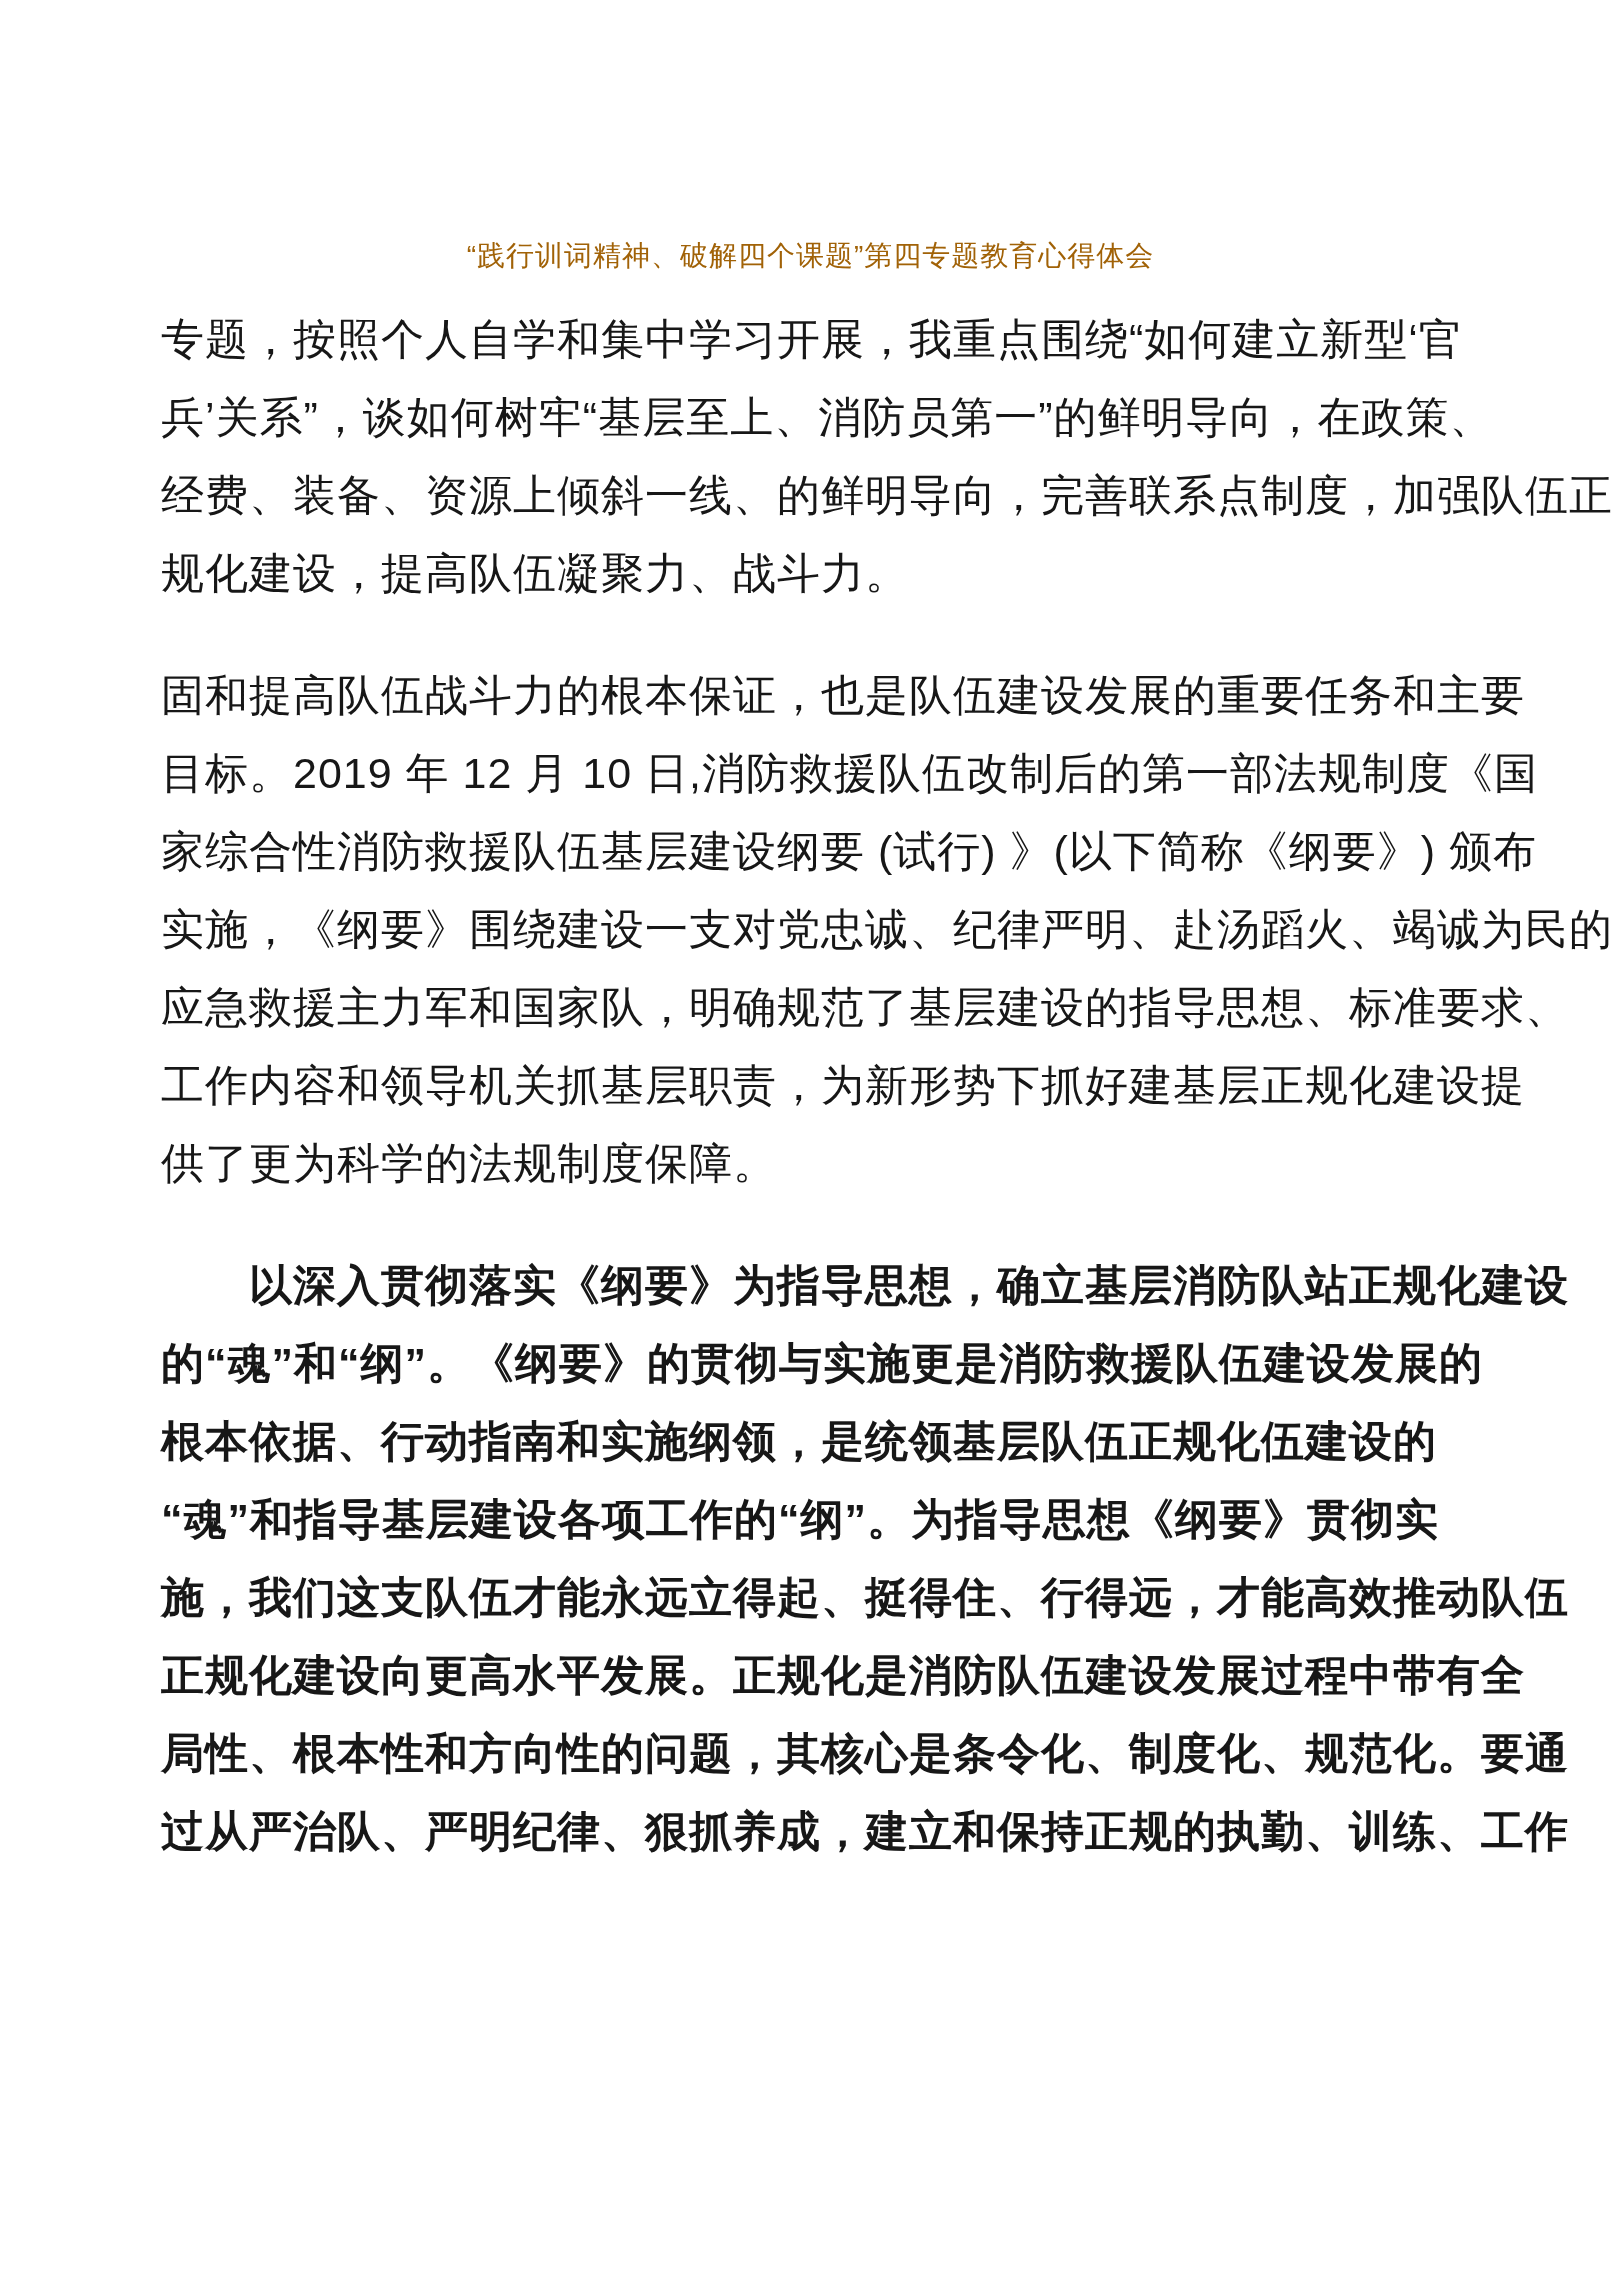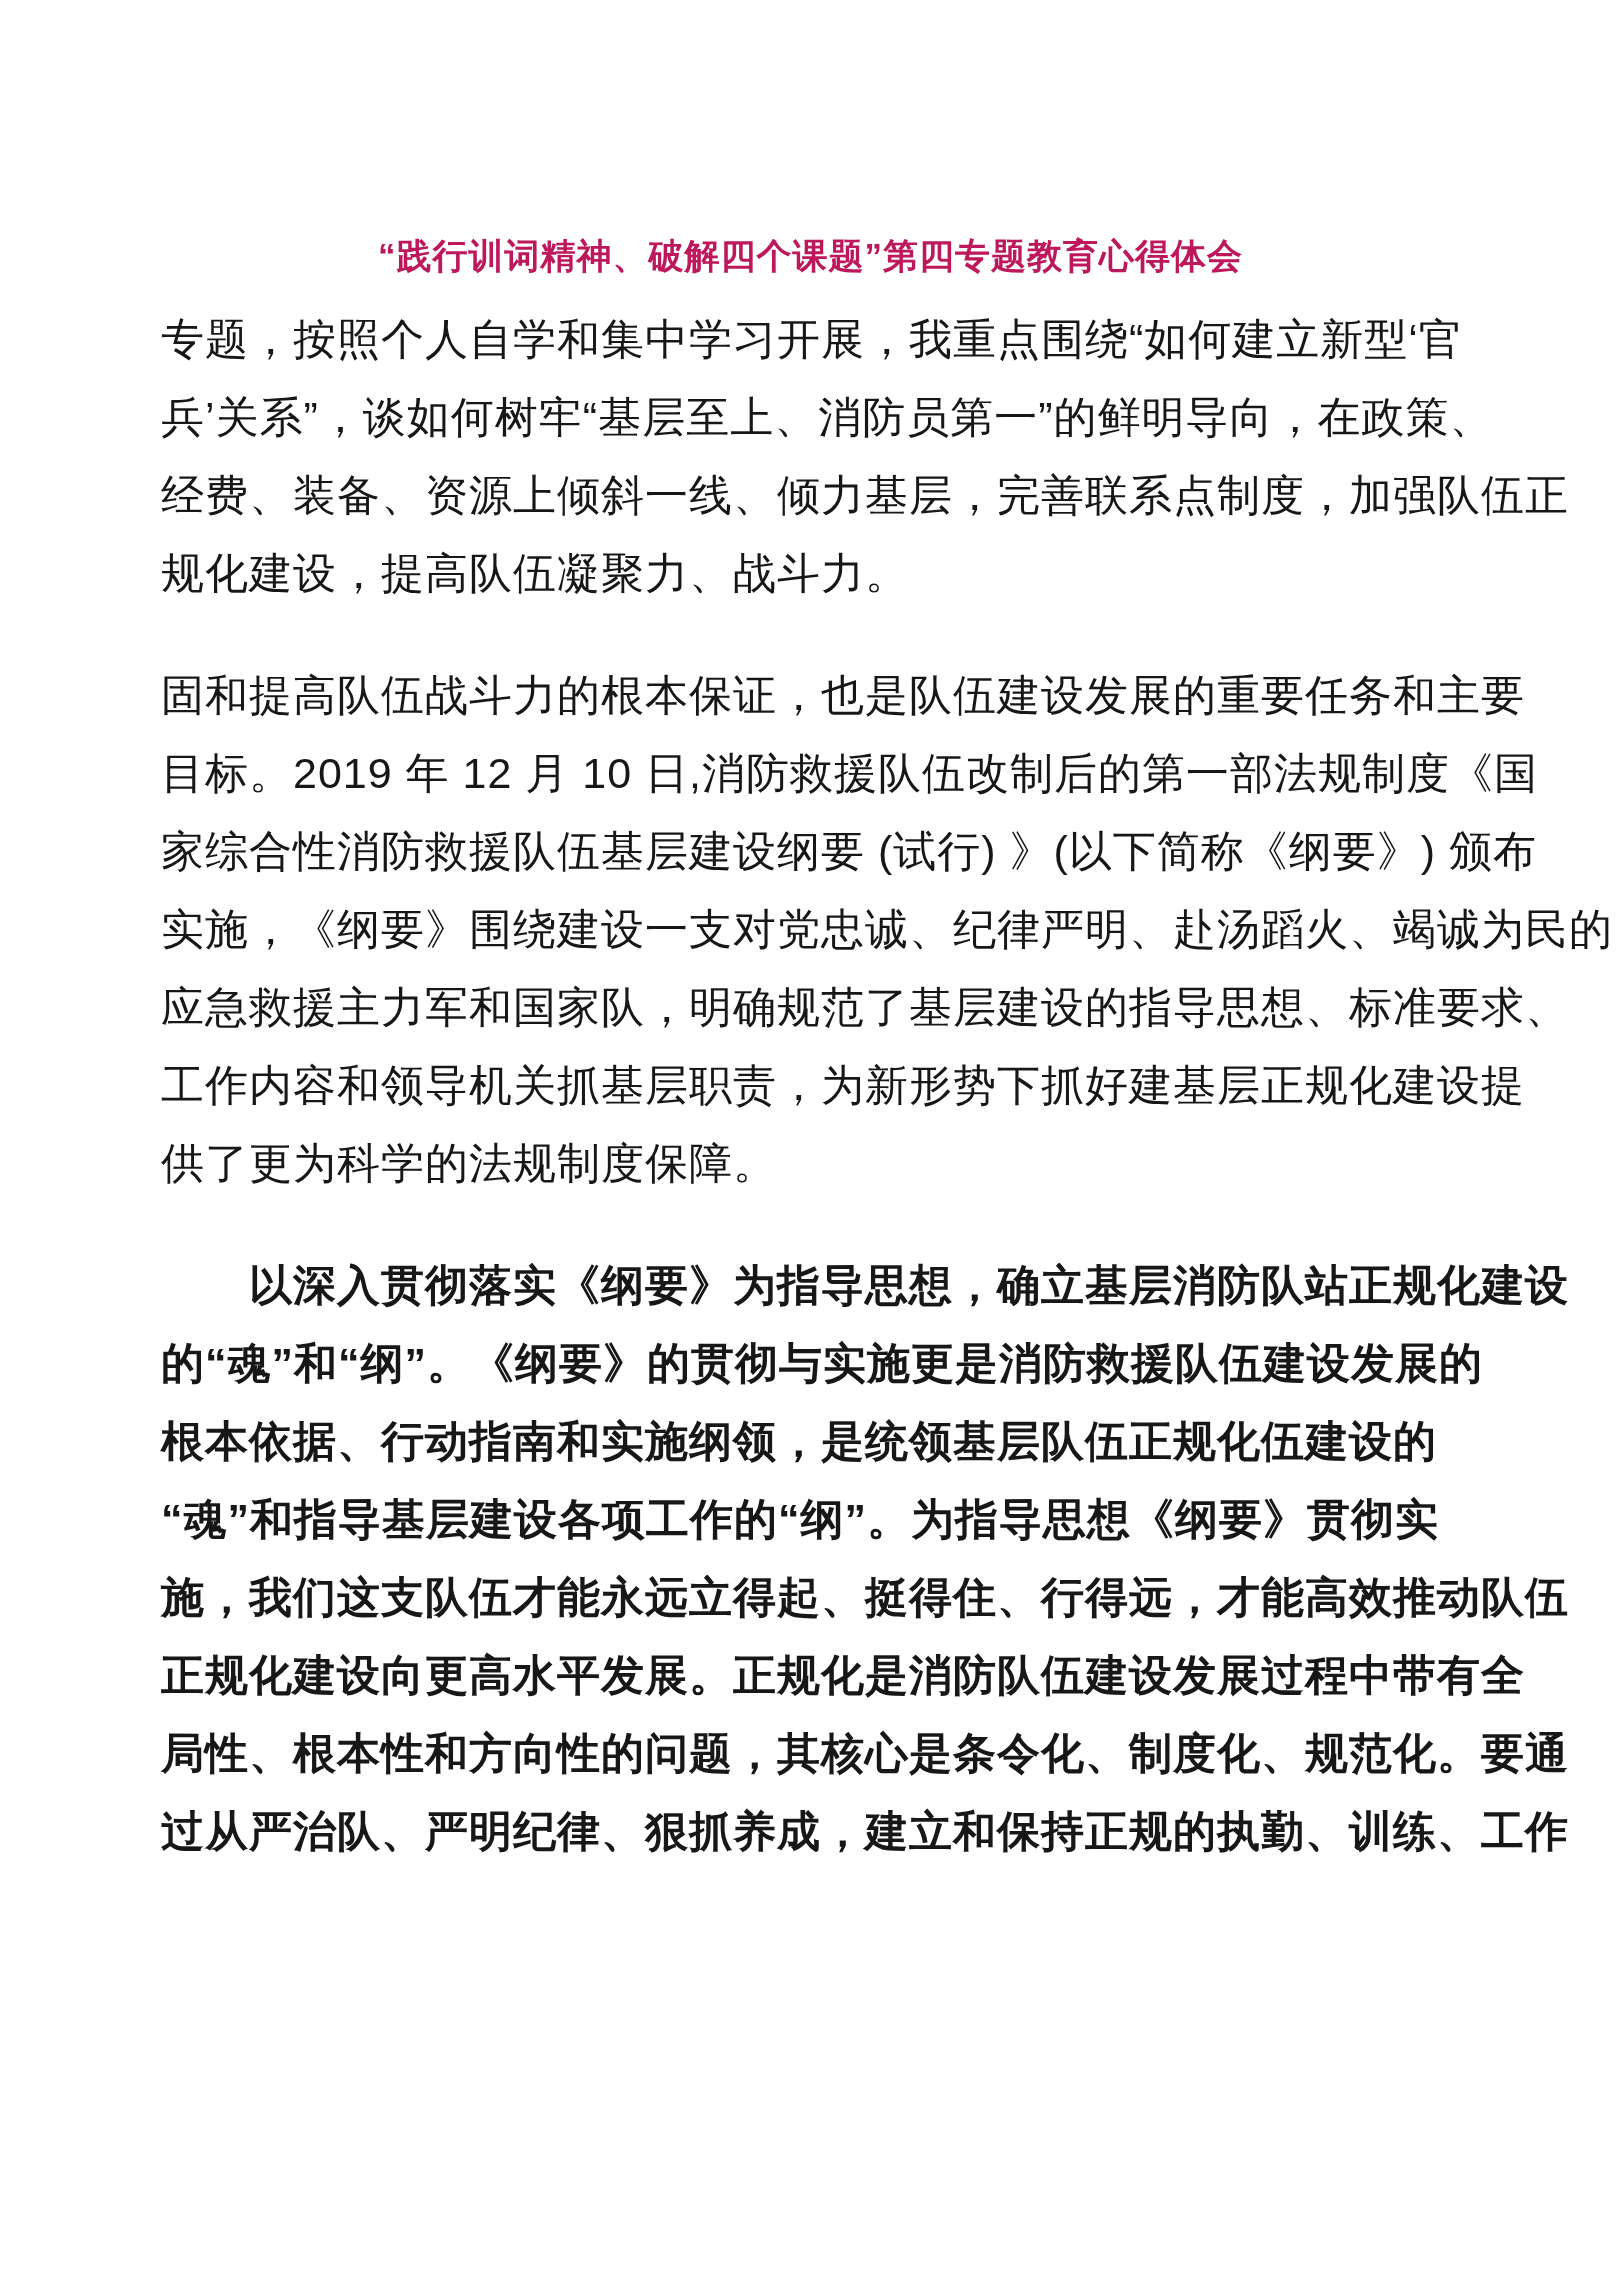--- a/index.html
+++ b/index.html
@@ -16,23 +16,23 @@
     overflow: hidden;
     font-family: "Liberation Sans", "DejaVu Sans", sans-serif;
     box-sizing: border-box;
     padding: 217px 161px 0 161px;
   }
   .doc-title {
     height: 78px;
     display: flex;
     align-items: center;
     justify-content: center;
-    font-size: 35px;
-    font-weight: 700;
-    color: #be185d;
+    font-size: 28px;
+    font-weight: 400;
+    color: #a16207;
     letter-spacing: 1px;
     white-space: nowrap;
   }
   .doc-body {
     margin-top: 5.9px;
   }
   .para {
     margin: 0 0 44px 0;
   }
   .para:last-child {
@@ -54,21 +54,21 @@
 </style>
 </head>
 <body>
 
 <div class="page">
   <div class="doc-title">“践行训词精神、破解四个课题”第四专题教育心得体会</div>
   <div class="doc-body">
       <div class="para">
         <div class="line">专题，按照个人自学和集中学习开展，我重点围绕“如何建立新型‘官</div>
         <div class="line">兵’关系”，谈如何树牢“基层至上、消防员第一”的鲜明导向，在政策、</div>
-        <div class="line">经费、装备、资源上倾斜一线、倾力基层，完善联系点制度，加强队伍正</div>
+        <div class="line">经费、装备、资源上倾斜一线、的鲜明导向，完善联系点制度，加强队伍正</div>
         <div class="line">规化建设，提高队伍凝聚力、战斗力。</div>
       </div>
       <div class="para">
         <div class="line">固和提高队伍战斗力的根本保证，也是队伍建设发展的重要任务和主要</div>
         <div class="line">目标。2019 年 12 月 10 日,消防救援队伍改制后的第一部法规制度《国</div>
         <div class="line">家综合性消防救援队伍基层建设纲要 (试行) 》(以下简称《纲要》) 颁布</div>
         <div class="line">实施，《纲要》围绕建设一支对党忠诚、纪律严明、赴汤蹈火、竭诚为民的</div>
         <div class="line">应急救援主力军和国家队，明确规范了基层建设的指导思想、标准要求、</div>
         <div class="line">工作内容和领导机关抓基层职责，为新形势下抓好建基层正规化建设提</div>
         <div class="line">供了更为科学的法规制度保障。</div>

